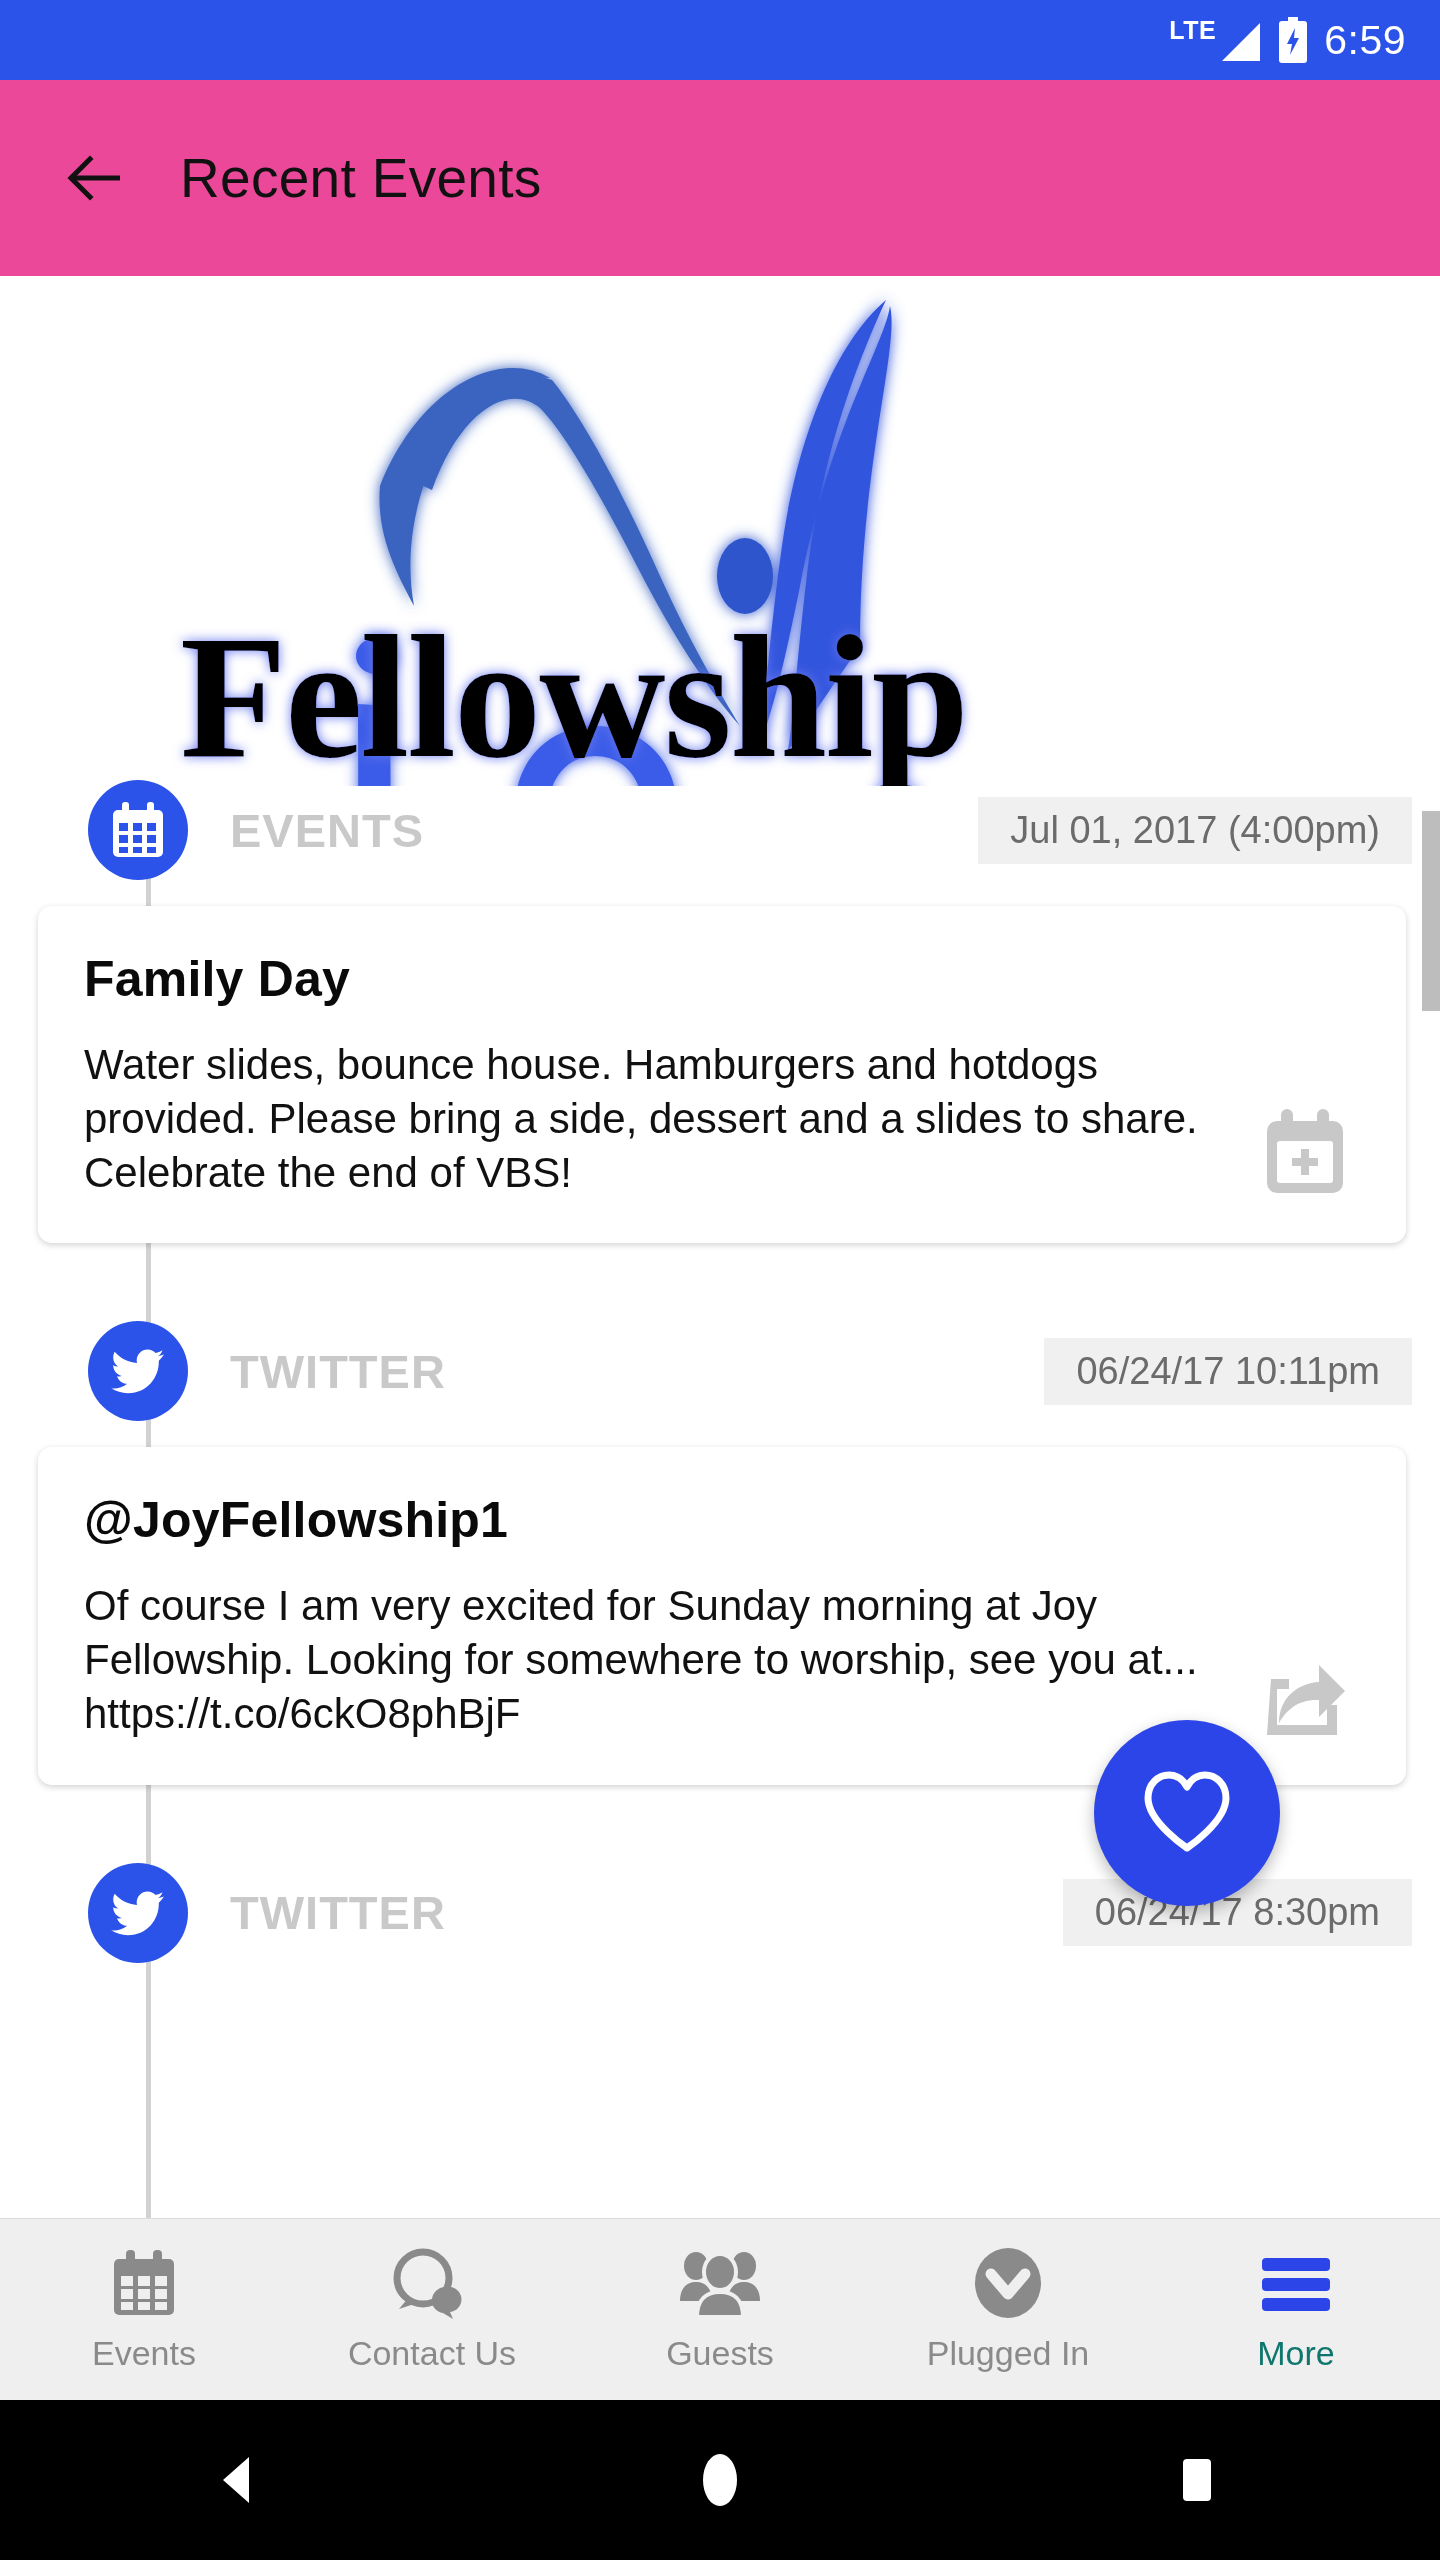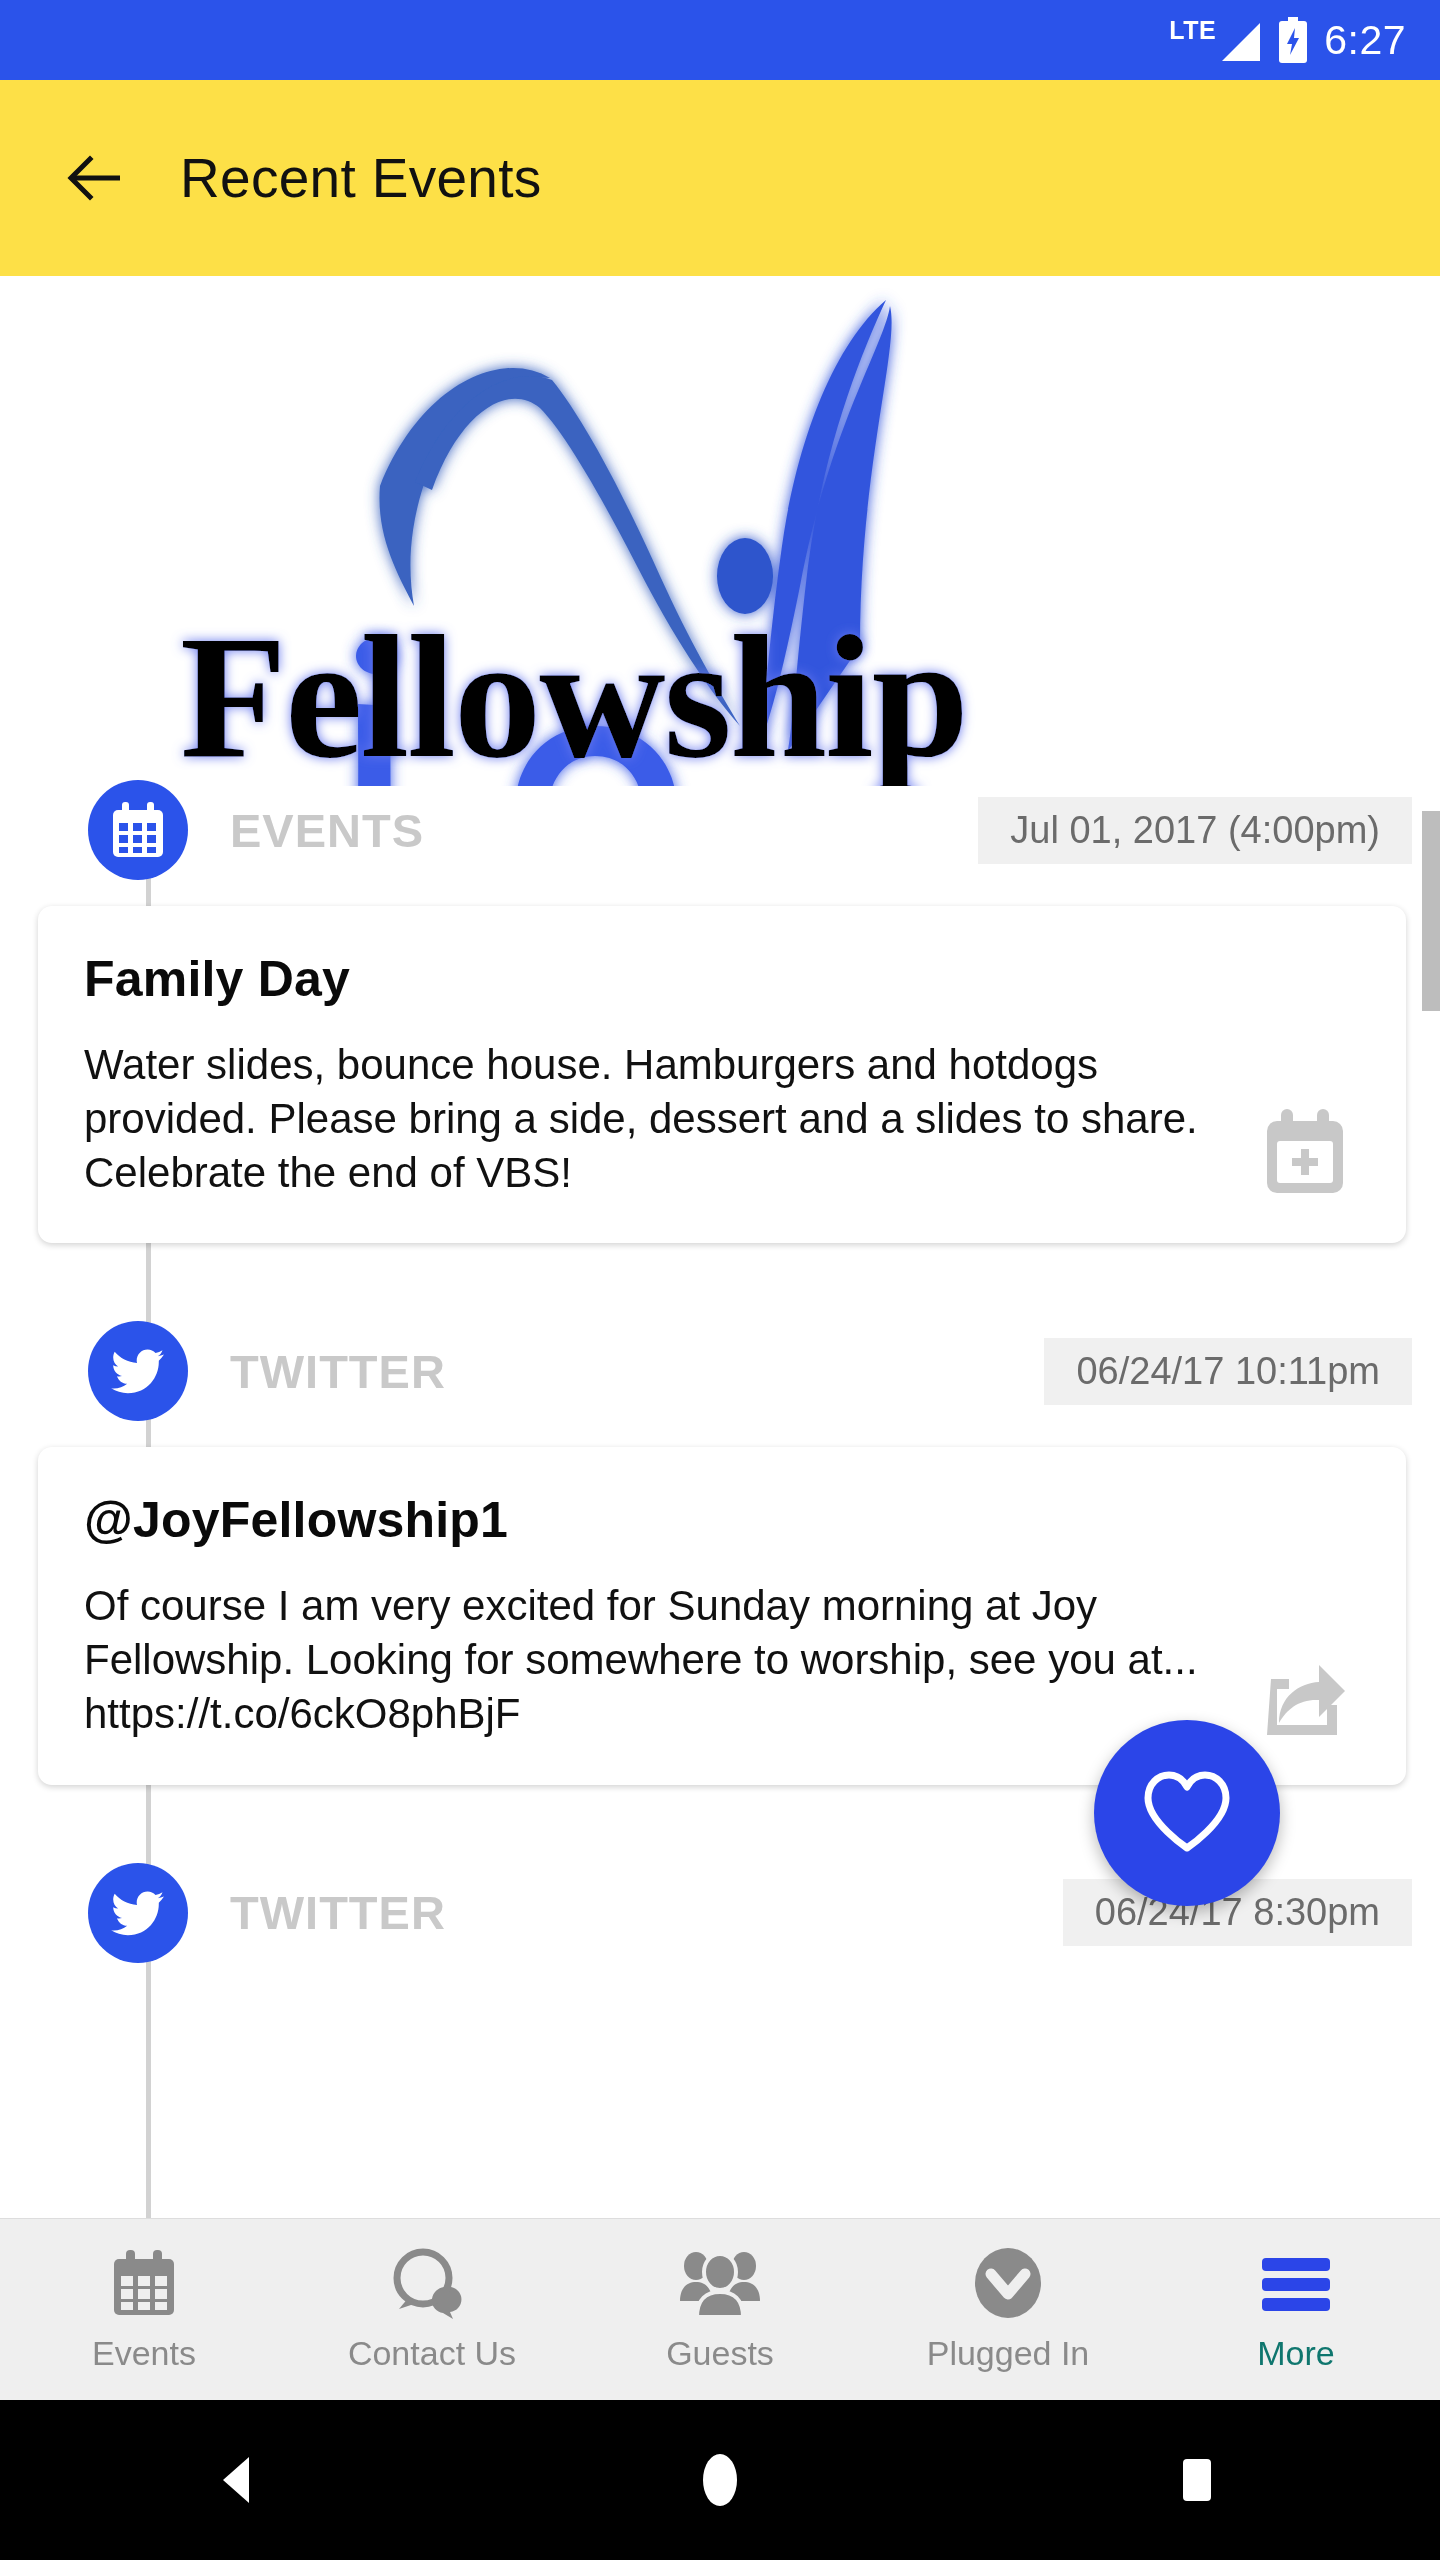--- a/index.html
+++ b/index.html
@@ -19,21 +19,21 @@
   }
   .sb-lte { display:flex; align-items:flex-end; gap:4px; }
   .sb-lte-text { color:#fff; font-size:25px; font-weight:bold; letter-spacing:0.5px; line-height:1; margin-bottom:20px; }
   .sb-signal { width:42px; height:42px; }
   .sb-batt { width:30px; height:46px; position:relative; }
   .sb-time { color:#ffffff; font-size:41px; font-weight:400; letter-spacing:0.5px; }
 
   
   .appbar {
     position:absolute; top:80px; left:0; width:1440px; height:196px;
-    background:#fde047; display:flex; align-items:center; padding-left:60px;
+    background:#ec4899; display:flex; align-items:center; padding-left:60px;
   }
   .back-btn { width:72px; height:72px; display:flex; align-items:center; justify-content:center; }
   .appbar-title { font-size:55px; color:#111111; margin-left:48px; font-weight:400; letter-spacing:0.3px; }
 
   
   .content {
     position:absolute; top:276px; left:0; width:1440px; height:1942px;
     background:#ffffff; overflow:hidden;
   }
 
@@ -123,21 +123,21 @@
       <span class="sb-lte-text">LTE</span>
       <svg class="sb-signal" viewBox="0 0 42 42">
         <polygon points="40,2 40,40 2,40" fill="#ffffff"></polygon>
       </svg>
     </div>
     <svg class="sb-batt" viewBox="0 0 30 46">
       <rect x="10" y="0" width="10" height="5" fill="#ffffff"></rect>
       <rect x="1" y="4" width="28" height="42" rx="3" fill="#ffffff"></rect>
       <polygon points="17,11 9,27 14,27 12,38 21,21 16,21" fill="#2B53EA"></polygon>
     </svg>
-    <span class="sb-time">6:27</span>
+    <span class="sb-time">6:59</span>
   </div>
 
   <div class="appbar">
     <div class="back-btn">
       <svg width="64" height="64" viewBox="0 0 64 64">
         <line x1="8" y1="32" x2="56" y2="32" stroke="#111" stroke-width="5"></line>
         <polyline points="26,13 7,32 26,51" fill="none" stroke="#111" stroke-width="5" stroke-linecap="square"></polyline>
       </svg>
     </div>
     <div class="appbar-title">Recent Events</div>

